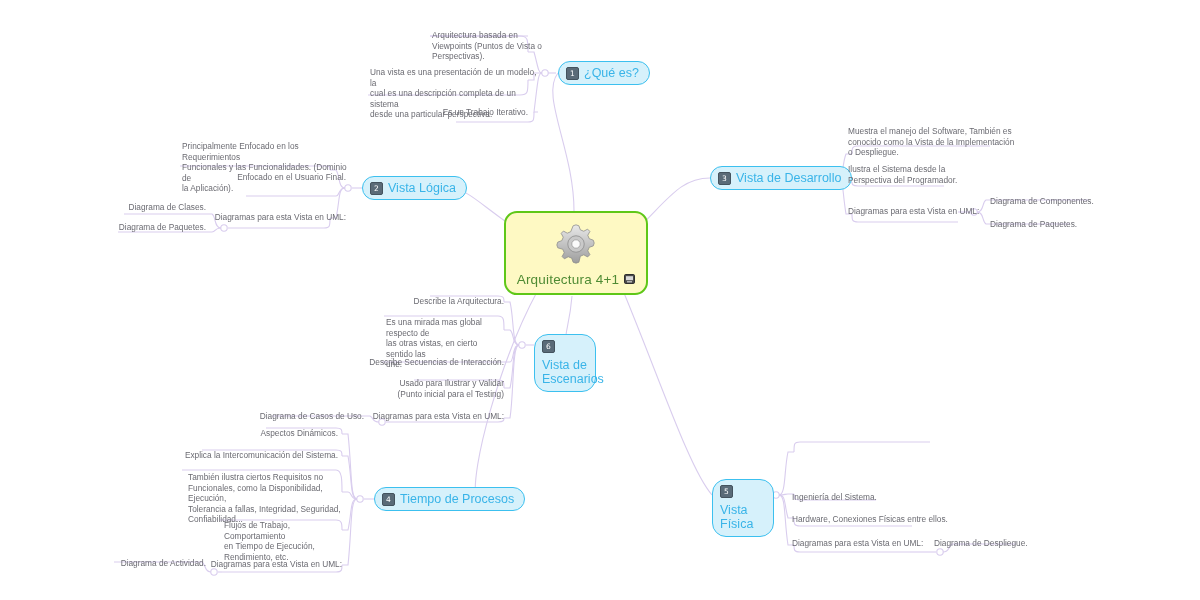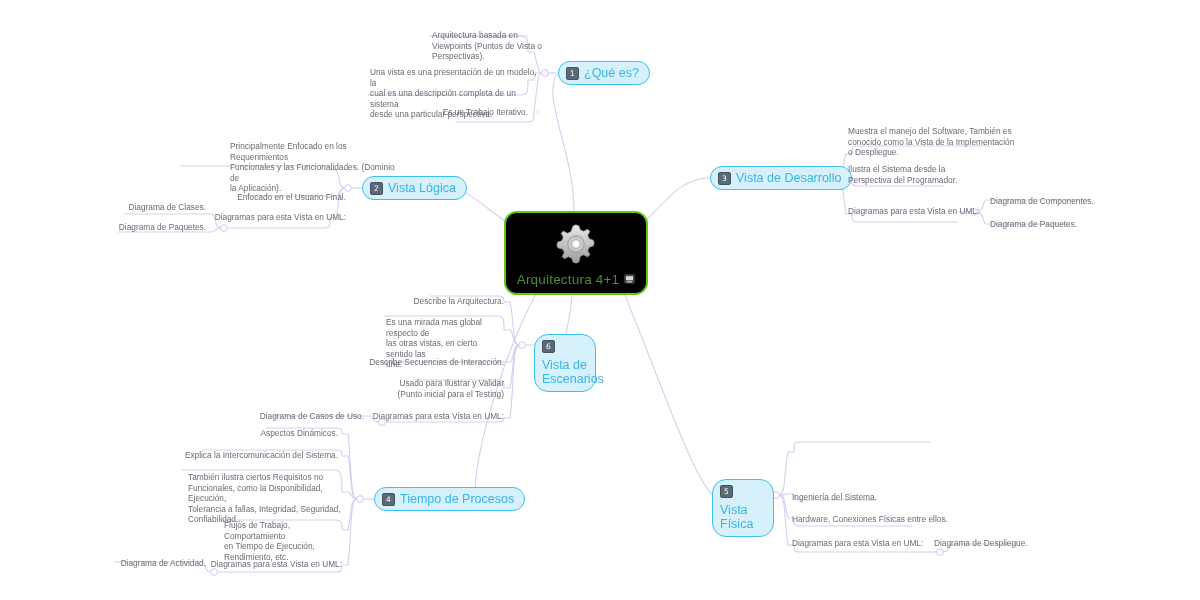--- a/index.html
+++ b/index.html
@@ -7,21 +7,21 @@
     width:1200px;height:600px;position:relative;overflow:hidden;
     font-family:"Liberation Sans","DejaVu Sans",sans-serif;
     -webkit-font-smoothing:antialiased;
   }
   #canvas{position:absolute;inset:0;width:1200px;height:600px;}
   #wires{position:absolute;left:0;top:0;width:1200px;height:600px;pointer-events:none;}
 
   
   .root{
     position:absolute;left:504px;top:211px;width:144px;height:84px;
-    background:#000000;border:2px solid #5fc718;border-radius:13px;
+    background:#fef9c3;border:2px solid #5fc718;border-radius:13px;
     box-sizing:border-box;display:flex;flex-direction:column;
     align-items:center;justify-content:flex-start;padding-top:8px;
   }
   .gear{width:46px;height:46px;display:block;}
   .root-title{
     font-size:13.5px;color:#4f8b34;letter-spacing:.2px;
     margin-top:2px;white-space:nowrap;
   }
   .root-row{display:flex;align-items:center;gap:5px;margin-top:3px;}
   .note-ico{width:11px;height:10px;display:block;}
@@ -215,24 +215,24 @@
   </div>
 
   <div class="leaf l" style="left:370px;top:67px;width:170px;">Una vista es una presentación de un modelo, la
 cual es una descripción completa de un sistema
 desde una particular perspectiva.</div>
   <div class="leaf l" style="left:432px;top:30px;width:110px;">Arquitectura basada en
 Viewpoints (Puntos de Vista o
 Perspectivas).</div>
   <div class="leaf r" style="left:398px;top:107px;width:130px;">Es un Trabajo Iterativo.</div>
 
-  <div class="leaf l" style="left:182px;top:141px;width:170px;margin-left:48px;">Principalmente Enfocado en los Requerimientos
+  <div class="leaf l" style="left:182px;top:141px;width:170px;">Principalmente Enfocado en los Requerimientos
 Funcionales y las Funcionalidades. (Dominio de
 la Aplicación).</div>
-  <div class="leaf r" style="left:196px;top:192px;width:150px;">Enfocado en el Usuario Final.</div>
+  <div class="leaf r" style="left:196px;top:172px;width:150px;">Enfocado en el Usuario Final.</div>
   <div class="leaf r" style="left:196px;top:212px;width:150px;">Diagramas para esta Vista en UML:</div>
   <div class="leaf r" style="left:96px;top:202px;width:110px;">Diagrama de Clases.</div>
   <div class="leaf r" style="left:88px;top:222px;width:118px;">Diagrama de Paquetes.</div>
 
   <div class="leaf l" style="left:848px;top:126px;width:170px;">Muestra el manejo del Software, También es
 conocido como la Vista de la Implementación
 o Despliegue.</div>
   <div class="leaf l" style="left:848px;top:164px;width:150px;">Ilustra el Sistema desde la
 Perspectiva del Programador.</div>
   <div class="leaf l" style="left:848px;top:206px;width:160px;">Diagramas para esta Vista en UML:</div>

